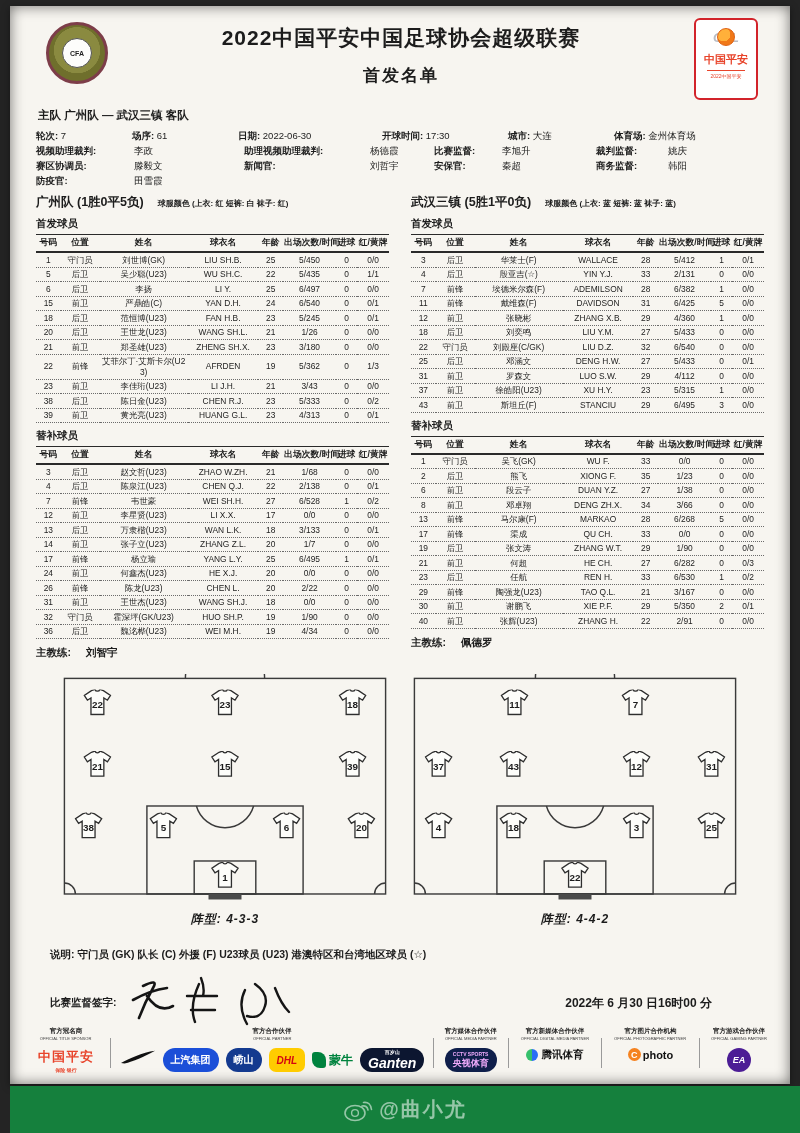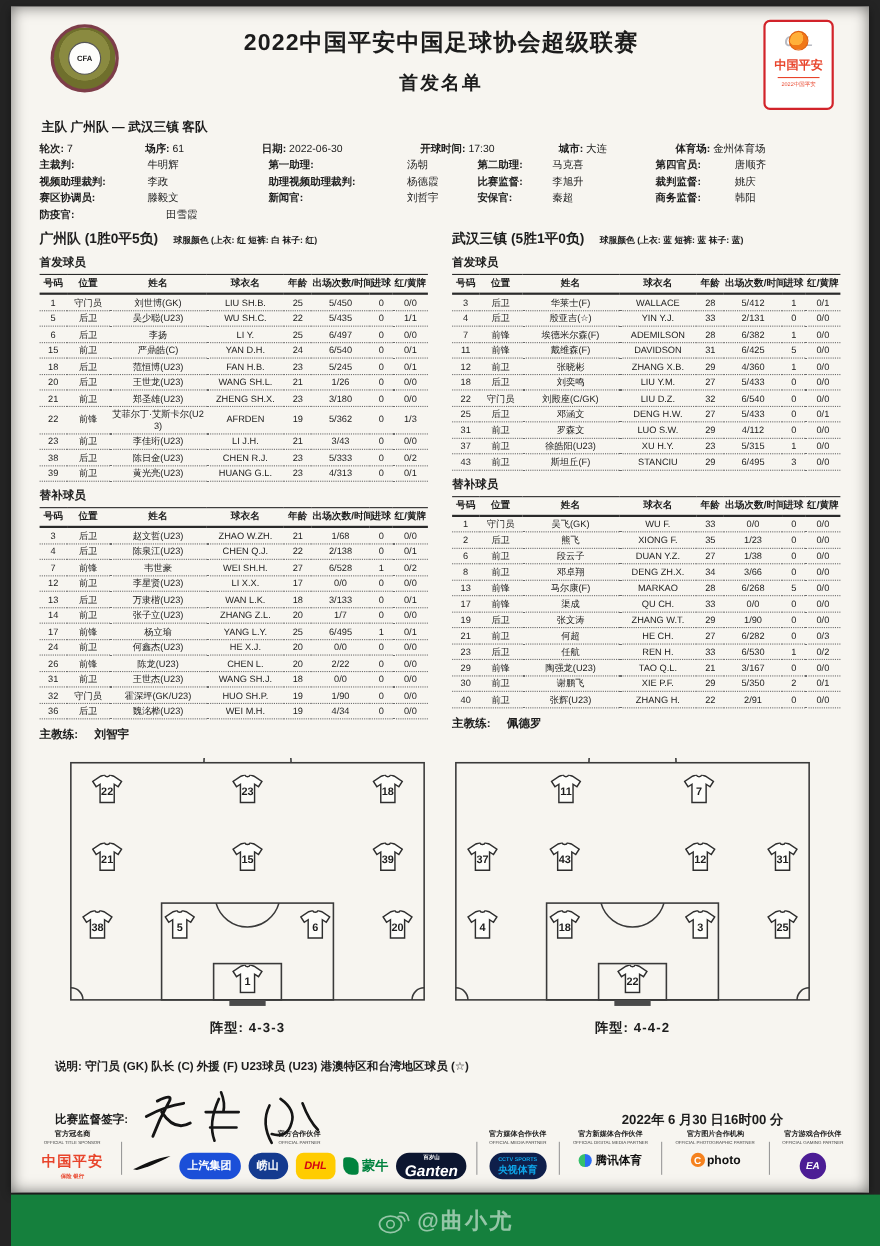--- a/index.html
+++ b/index.html
@@ -68,21 +68,21 @@
   table.roster td {
     font-size:8.4px; padding:1.5px 1px; text-align:center; border-bottom:1.2px dotted #6b6b6b;
     line-height:10.5px; word-break:break-all;
   }
   .coach-line { font-size:10.5px; font-weight:bold; margin-top:7px; }
   .coach-line .coach-name { margin-left:12px; }
   
   .pitches { display:flex; justify-content:space-between; margin-top:14px; padding:0 24px; }
   .pitch-block { width:330px; }
   .pitch-block svg.pitch { width:100%; height:auto; display:block; }
-  .formation-label { text-align:center; font-size:12px; font-weight:bold; margin-top:4px; letter-spacing:1px; }
+  .formation-label { text-align:center; font-size:12px; font-weight:bold; margin-top:4px; letter-spacing:1px;font-style:italic; }
   
   .legend { font-size:10.5px; font-weight:bold; margin:20px 0 0 14px; }
   .sig-row { display:flex; align-items:center; margin:10px 0 0 14px; height:62px; }
   .sig-label { font-size:10.5px; font-weight:bold; }
   .sig-wrap { position:relative; width:190px; height:62px; margin-left:8px; }
   .sig-datetime { font-size:12px; font-weight:bold; margin-left:auto; margin-right:52px; }
   
   .sponsors { position:absolute; left:20px; right:20px; bottom:12px; display:flex; align-items:flex-start; justify-content:space-between; }
   .sp-group { display:flex; flex-direction:column; align-items:center; }
   .sp-label { font-size:6.5px; font-weight:bold; white-space:nowrap; }
@@ -153,38 +153,20 @@
         <span class="info-pair" style="width: 96px;"><span class="lbl">轮次:</span><span> 7</span></span>
         <span class="info-pair" style="width: 106px;"><span class="lbl">场序:</span><span> 61</span></span>
         <span class="info-pair" style="width: 144px;"><span class="lbl">日期:</span><span> 2022-06-30</span></span>
         <span class="info-pair" style="width: 126px;"><span class="lbl">开球时间:</span><span> 17:30</span></span>
         <span class="info-pair" style="width: 106px;"><span class="lbl">城市:</span><span> 大连</span></span>
         <span class="info-pair" style="width: 150px;"><span class="lbl">体育场:</span><span> 金州体育场</span></span>
       </div>
     <div id="officials">
         <div class="grid-row">
           <div class="grid-cell" style="width: 208px;">
-            <span class="lbl" style="min-width: 88px;">主裁判:</span>
-            <span class="val">牛明辉</span>
-          </div>
-          <div class="grid-cell" style="width: 190px;">
-            <span class="lbl" style="min-width: 116px;">第一助理:</span>
-            <span class="val">汤朝</span>
-          </div>
-          <div class="grid-cell" style="width: 162px;">
-            <span class="lbl" style="min-width: 58px;">第二助理:</span>
-            <span class="val">马克喜</span>
-          </div>
-          <div class="grid-cell" style="width: 160px;">
-            <span class="lbl" style="min-width: 62px;">第四官员:</span>
-            <span class="val">唐顺齐</span>
-          </div>
-        </div>
-        <div class="grid-row">
-          <div class="grid-cell" style="width: 208px;">
             <span class="lbl" style="min-width: 88px;">视频助理裁判:</span>
             <span class="val">李政</span>
           </div>
           <div class="grid-cell" style="width: 190px;">
             <span class="lbl" style="min-width: 116px;">助理视频助理裁判:</span>
             <span class="val">杨德霞</span>
           </div>
           <div class="grid-cell" style="width: 162px;">
             <span class="lbl" style="min-width: 58px;">比赛监督:</span>
             <span class="val">李旭升</span>
@@ -206,21 +188,21 @@
           <div class="grid-cell" style="width: 162px;">
             <span class="lbl" style="min-width: 58px;">安保官:</span>
             <span class="val">秦超</span>
           </div>
           <div class="grid-cell" style="width: 160px;">
             <span class="lbl" style="min-width: 62px;">商务监督:</span>
             <span class="val">韩阳</span>
           </div>
         </div>
         <div class="grid-row">
-          <div class="grid-cell" style="width: 208px; gap: 17px;">
+          <div class="grid-cell" style="width: 208px;">
             <span class="lbl" style="min-width: 88px;">防疫官:</span>
             <span class="val">田雪霞</span>
           </div>
         </div>
       </div>
   </div>
 
   <div class="teams">
 
     <div class="team">
@@ -937,21 +919,21 @@
             <div style="font-size: 5px;">百岁山</div>
             <div style="font-size: 14px; font-style: italic;">Ganten</div>
           </div>
         </div>
       </div>
       <div class="sp-divider"></div>
       <div class="sp-group">
         <div class="sp-label">官方媒体合作伙伴</div>
         <div class="sp-sub">OFFICIAL MEDIA PARTNER</div>
         <div class="sp-logos">
-          <div class="chip chip-round" style="background: rgb(15, 31, 75); color: #0ea5e9;">
+          <div class="chip chip-round" style="background: rgb(15, 31, 75); color: #f0abfc;">
             <div style="font-size: 5px;">CCTV SPORTS</div>
             <div style="font-size: 9px;">央视体育</div>
           </div>
         </div>
       </div>
       <div class="sp-divider"></div>
       <div class="sp-group">
         <div class="sp-label">官方新媒体合作伙伴</div>
         <div class="sp-sub">OFFICIAL DIGITAL MEDIA PARTNER</div>
         <div class="sp-logos">

